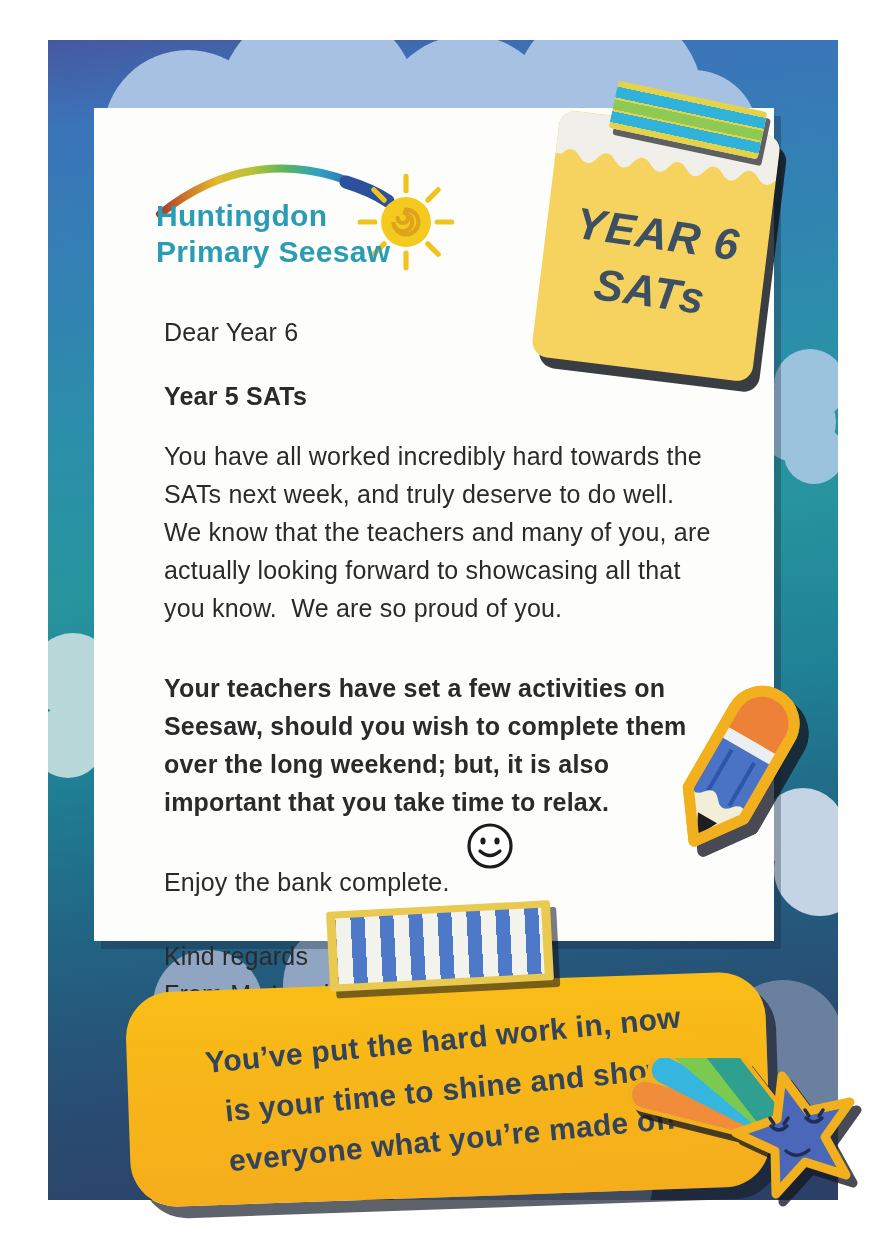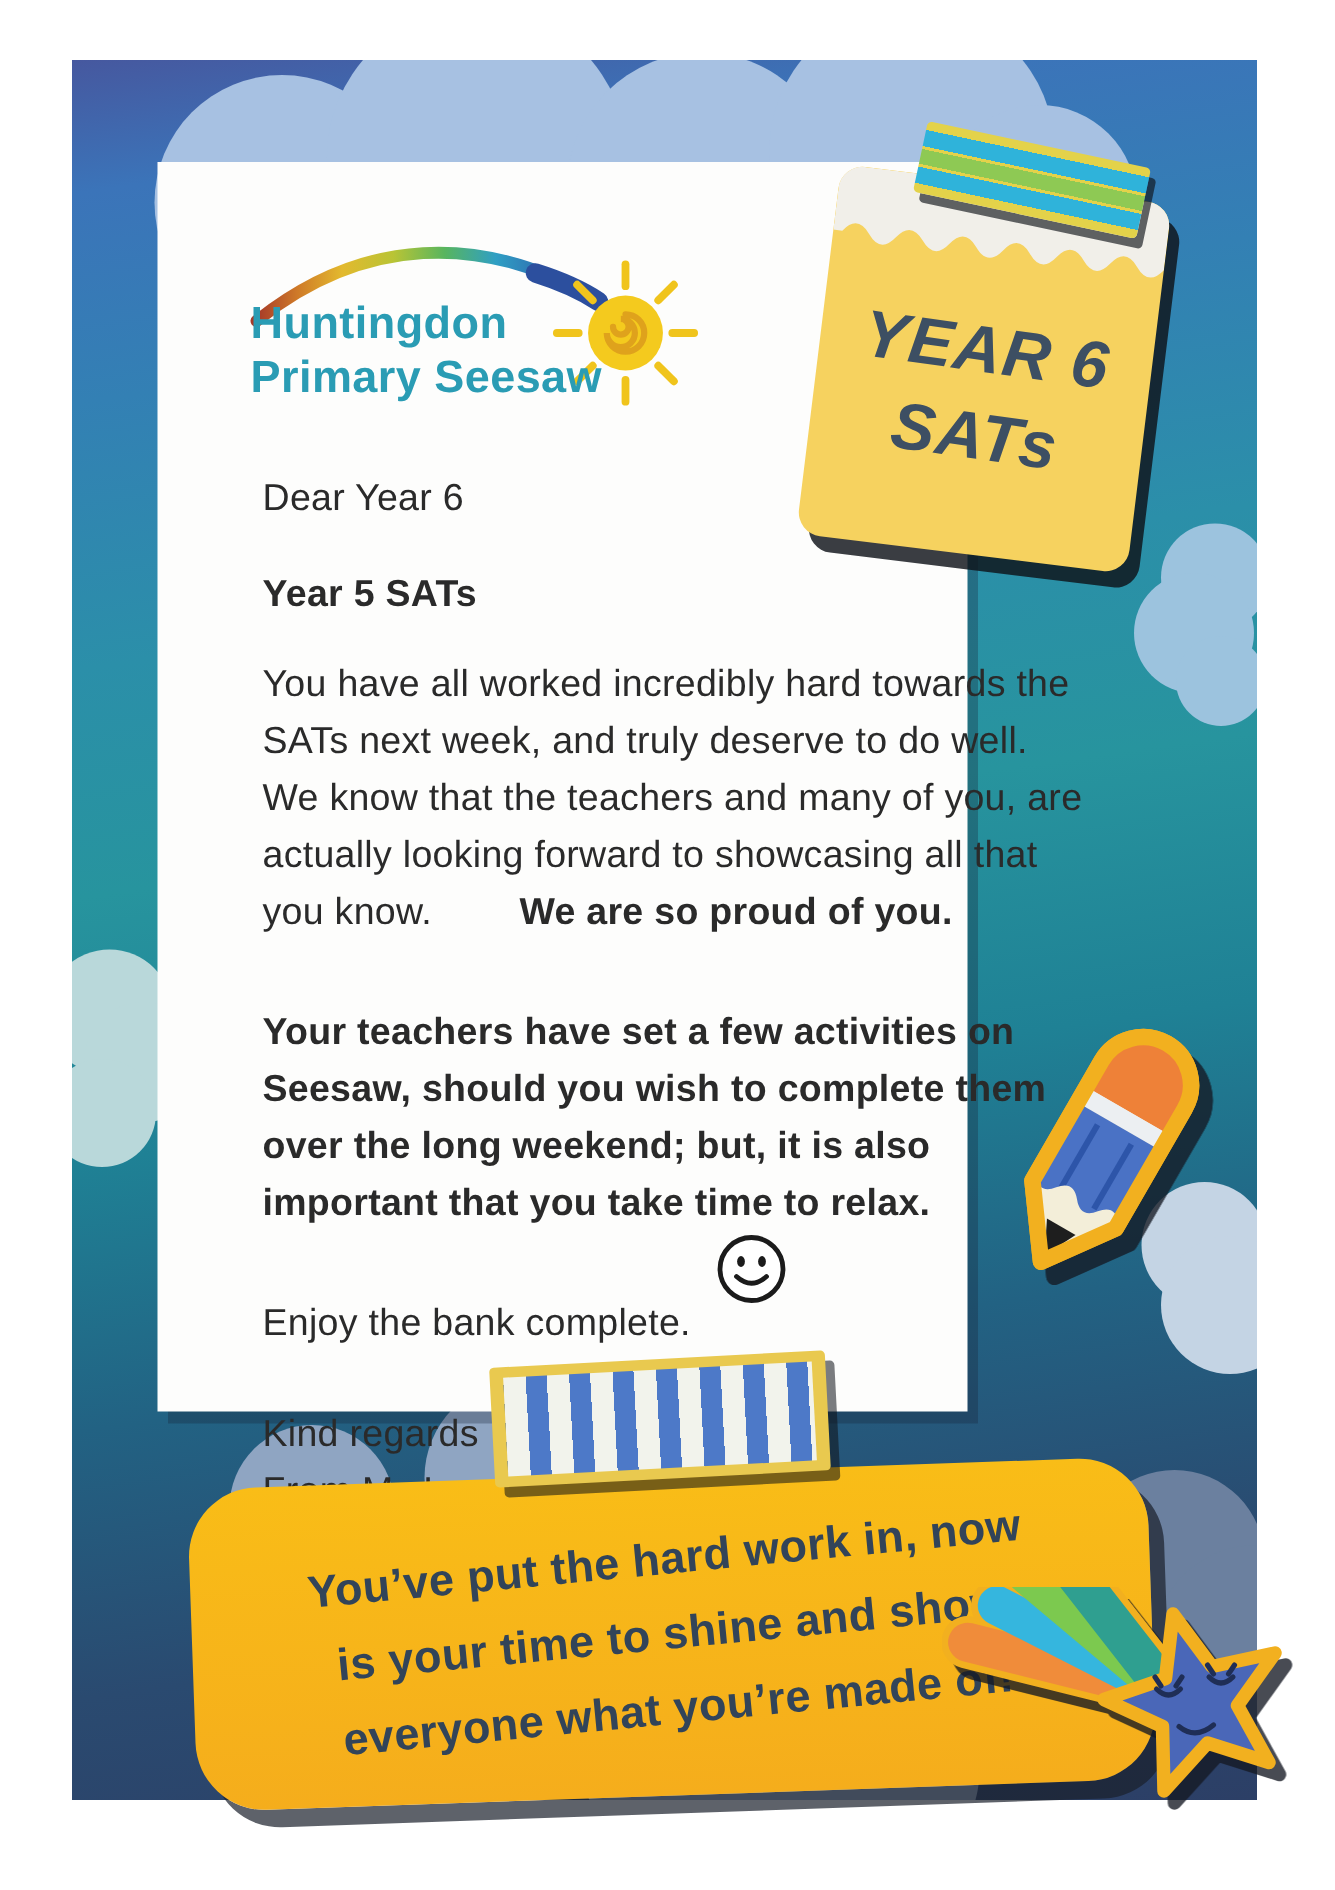--- a/index.html
+++ b/index.html
@@ -14,41 +14,41 @@
     position:absolute;left:48px;top:40px;width:790px;height:1160px;
     background:linear-gradient(172deg,
       #46589f 0%, #3b74b9 7%, #3380b4 18%, #2b8fa9 32%, #27949e 44%,
       #1f8195 58%, #226283 72%, #2a4a70 86%, #2c3f66 100%);
     overflow:hidden;z-index:0;
   }
   .cloud{position:absolute;border-radius:50%;}
 
   
   .page{
-    position:absolute;left:105px;top:108px;width:540px;height:833px;
+    position:absolute;left:94px;top:108px;width:680px;height:833px;
     background:#fdfdfc;z-index:2;
     box-shadow:7px 8px 0 rgba(22,32,52,0.30);
   }
 
   .logo-name{position:absolute;left:62px;top:90px;color:#2a9cb4;
     font-weight:bold;font-size:30px;line-height:36px;letter-spacing:0.3px;}
   .rainbow{position:absolute;left:56px;top:44px;}
   .sun{position:absolute;left:260px;top:62px;}
 
   .letter-body{
     position:absolute;left:70px;top:205px;width:550px;
     font-size:25px;line-height:38px;color:#2a2a2a;letter-spacing:0.2px;
   }
   .letter-body p{margin:0;white-space:pre-wrap;}
   .p-subject{margin-top:26px !important;font-weight:bold;}
   .p-body1{margin-top:22px !important;}
   .p-body2{margin-top:42px !important;font-weight:bold;}
   .p-body3{margin-top:42px !important;}
   .p-signoff{margin-top:36px !important;}
-  .b{font-weight:bold;margin-left:44px;}
+  .b{font-weight:normal;}
   .smiley{position:absolute;left:370px;top:712px;}
 
   
   .note{
     position:absolute;left:545px;top:122px;width:222px;height:248px;
     background:#f6d25f;border-radius:16px;z-index:4;
     transform:rotate(7deg);
     box-shadow:8px 10px 0 rgba(15,18,24,0.82);
   }
   .note-inner{position:absolute;inset:0;border-radius:16px;overflow:hidden;}

